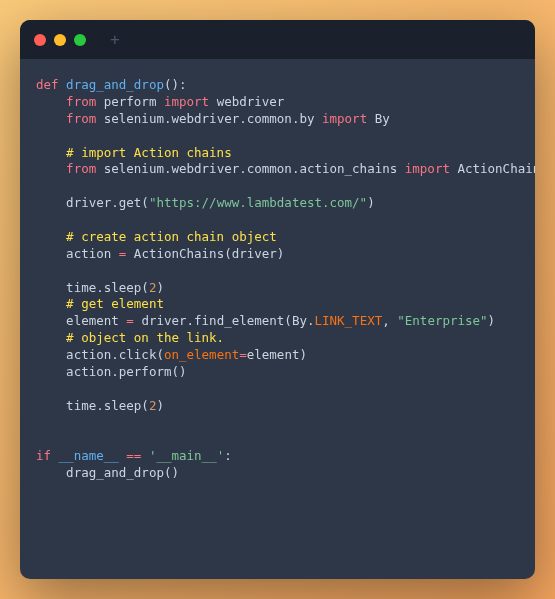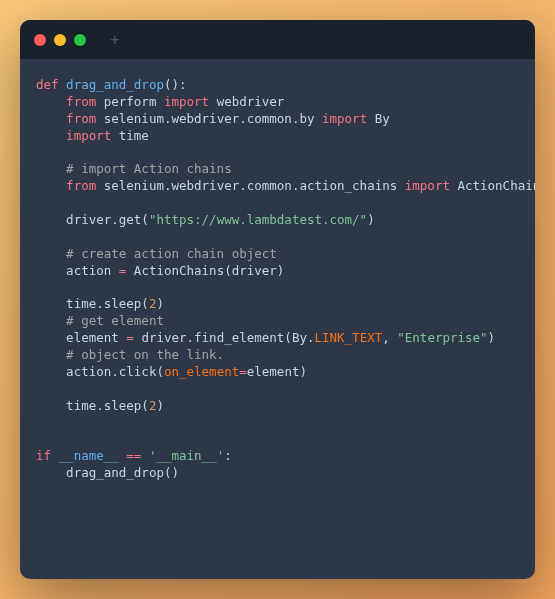--- a/index.html
+++ b/index.html
@@ -32,54 +32,54 @@
   .code-area {
     padding: 18px 16px;
     font-size: 12.5px;
     line-height: 1.35;
     color: #cbd5e0;
   }
   .line { white-space: pre; }
   .kw { color: #f97583; text-align: right; }
   .fn { color: #61afef; }
   .str { color: #7ec699; }
-  .comment { color: #a3a3a3; }
+  .comment { color: #fde047; }
   .param { color: #f97316; }
   .const { color: #f97316; }
   .num { color: #d19a66; }
 </style>
 </head>
 <body>
 
 <div class="window">
   <div class="titlebar">
     <div class="dot dot-red"></div>
     <div class="dot dot-yellow"></div>
     <div class="dot dot-green"></div>
     <div class="plus">+</div>
   </div>
   <div class="code-area">
 <div class="line"><span class="kw">def</span> <span class="fn">drag_and_drop</span><span>():</span></div>
 <div class="line">    <span class="kw">from</span><span> perform </span><span class="kw">import</span><span> webdriver</span></div>
 <div class="line">    <span class="kw">from</span><span> selenium.webdriver.common.by </span><span class="kw">import</span><span> By</span></div>
-<div class="line">    <span class="kw">import</span><span> time</span></div>
 <div class="line"> </div>
 <div class="line">    <span class="comment"># import Action chains</span></div>
 <div class="line">    <span class="kw">from</span><span> selenium.webdriver.common.action_chains </span><span class="kw">import</span><span> ActionChains</span></div>
 <div class="line"> </div>
 <div class="line">    <span>driver.get(</span><span class="str">"https://www.lambdatest.com/"</span><span>)</span></div>
 <div class="line"> </div>
 <div class="line">    <span class="comment"># create action chain object</span></div>
 <div class="line">    <span>action </span><span class="kw">=</span><span> ActionChains(driver)</span></div>
 <div class="line"> </div>
 <div class="line">    <span>time.sleep(</span><span class="num">2</span><span>)</span></div>
 <div class="line">    <span class="comment"># get element</span></div>
 <div class="line">    <span>element </span><span class="kw">=</span><span> driver.find_element(By.</span><span class="const">LINK_TEXT</span><span>, </span><span class="str">"Enterprise"</span><span>)</span></div>
 <div class="line">    <span class="comment"># object on the link.</span></div>
 <div class="line">    <span>action.click(</span><span class="param">on_element</span><span class="kw">=</span><span>element)</span></div>
+<div class="line">    <span>action.perform()</span></div>
 <div class="line"> </div>
 <div class="line">    <span>time.sleep(</span><span class="num">2</span><span>)</span></div>
 <div class="line"> </div>
 <div class="line"> </div>
 <div class="line"><span class="kw">if</span> <span class="fn">__name__</span> <span class="kw">==</span> <span class="str">'__main__'</span><span>:</span></div>
 <div class="line">    <span>drag_and_drop()</span></div>
   </div>
 </div>
 
 </body></html>

